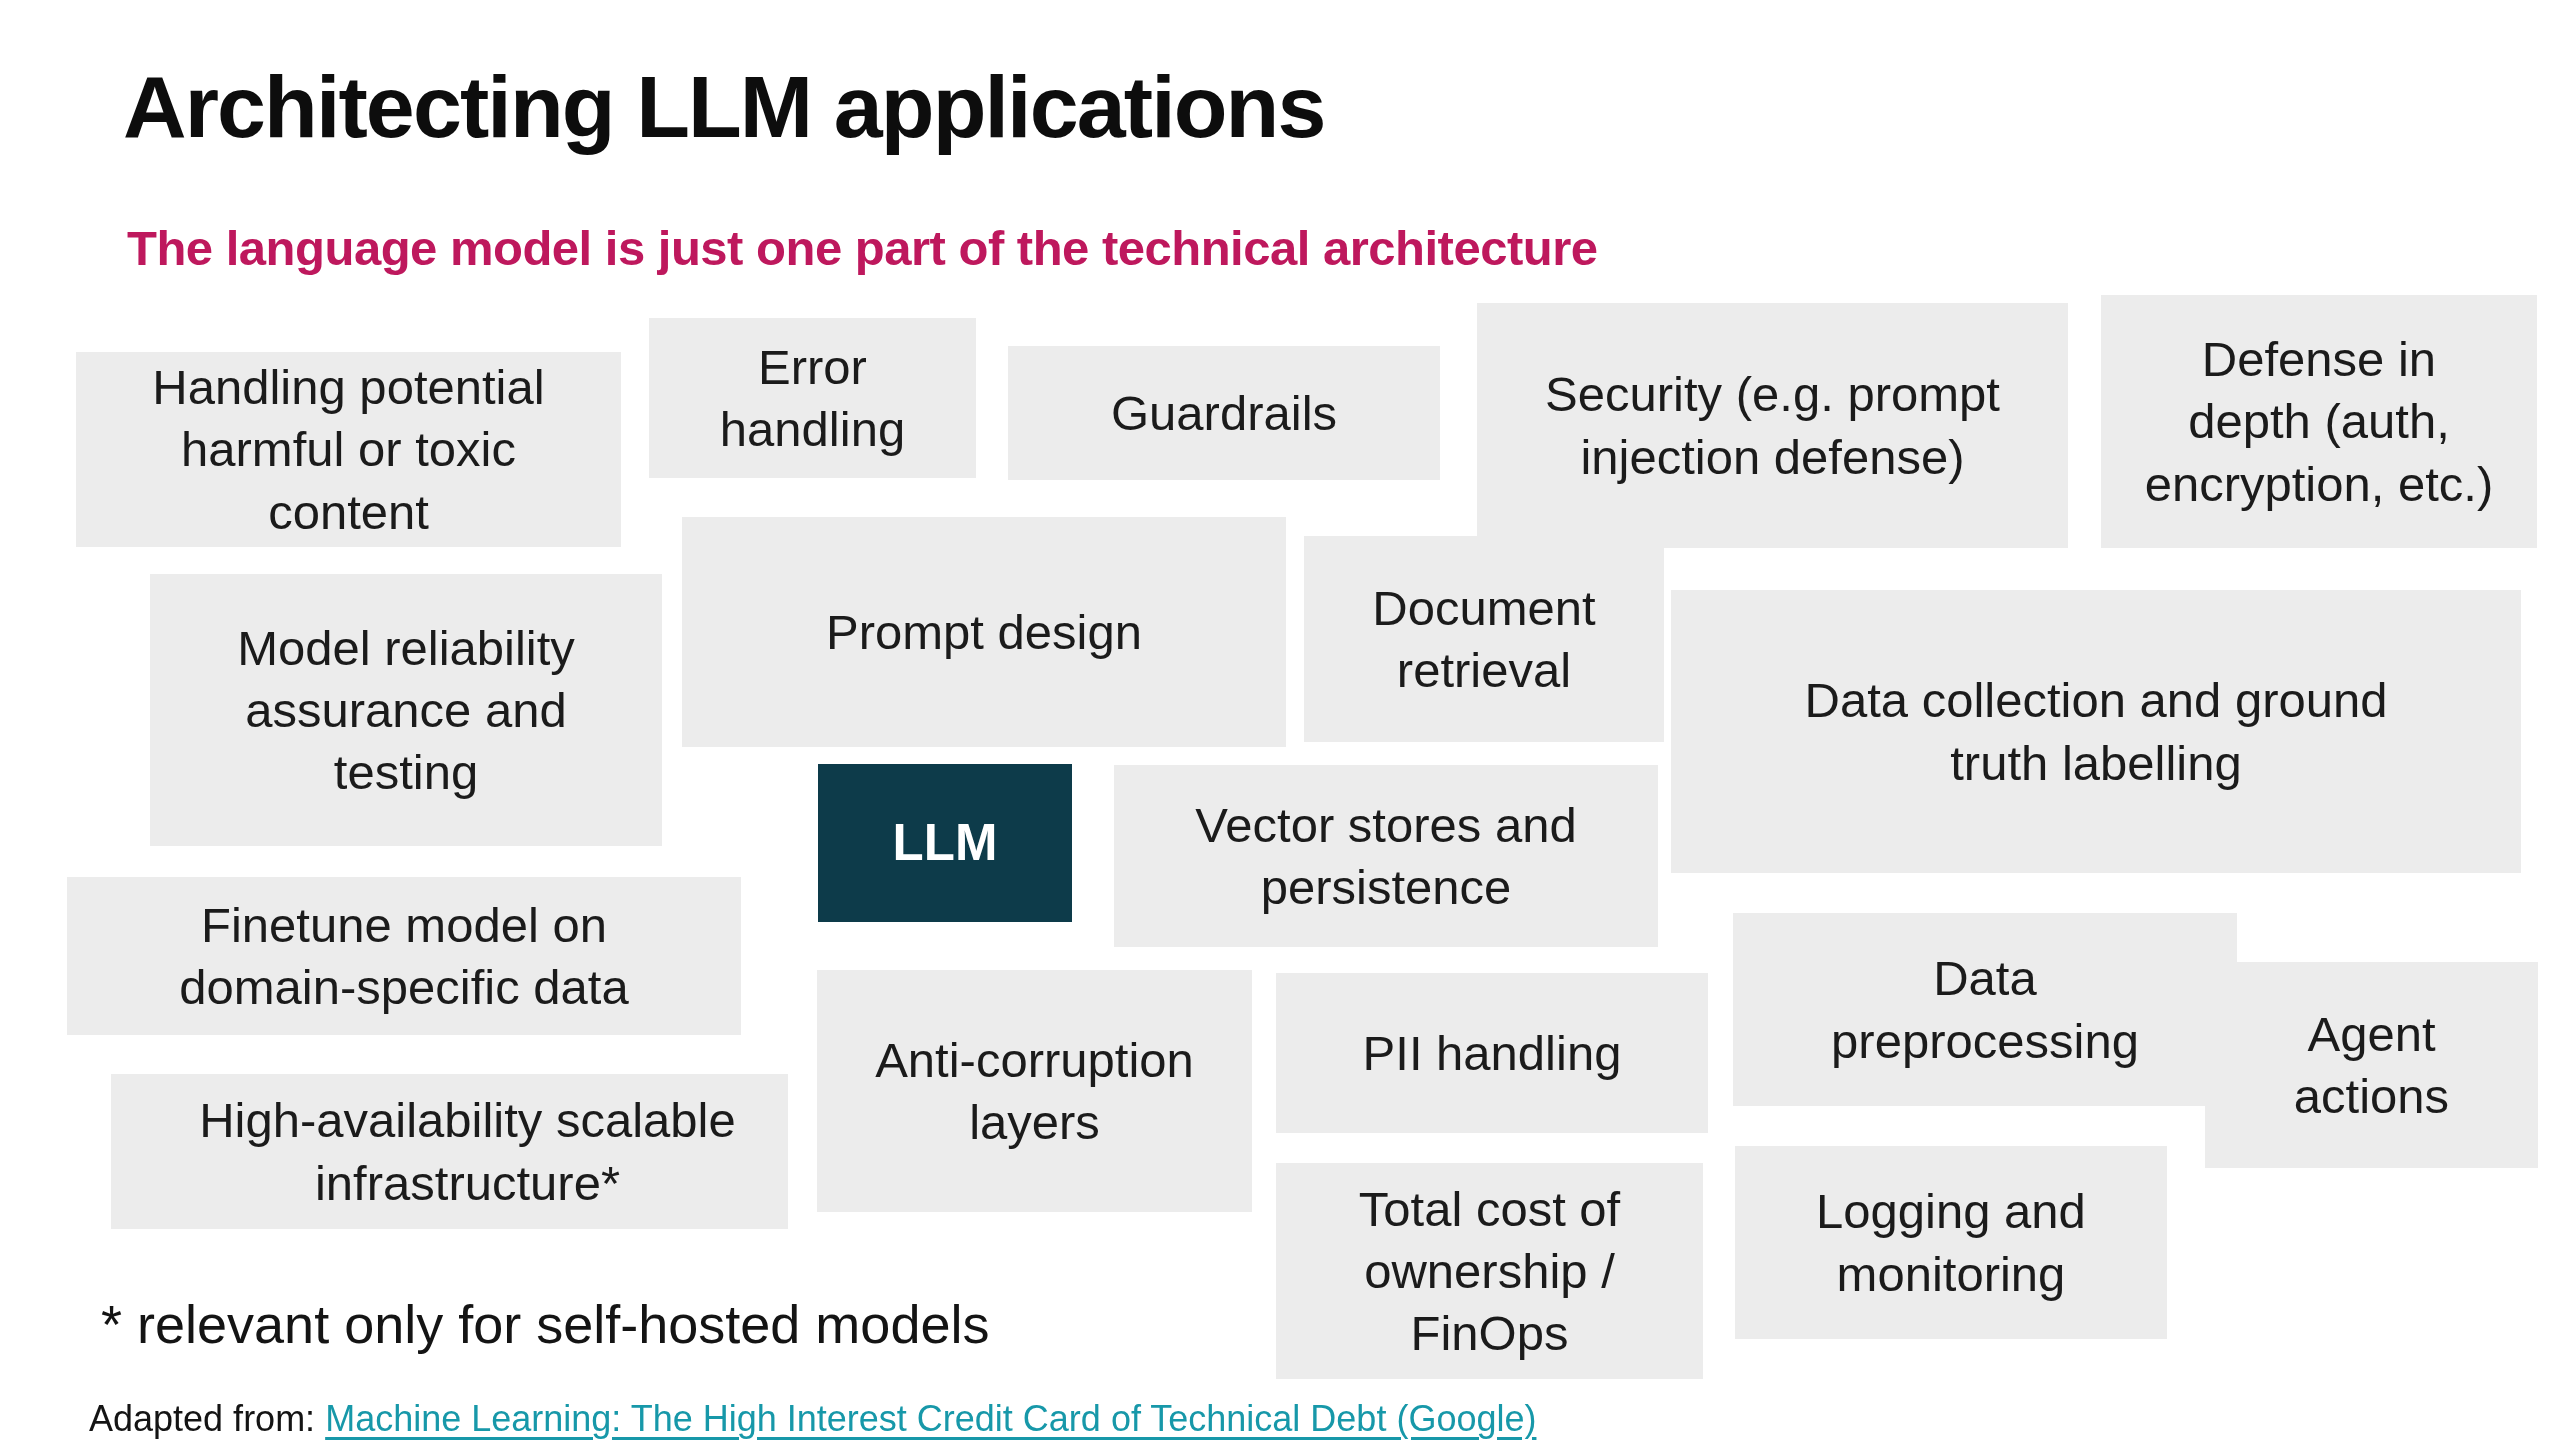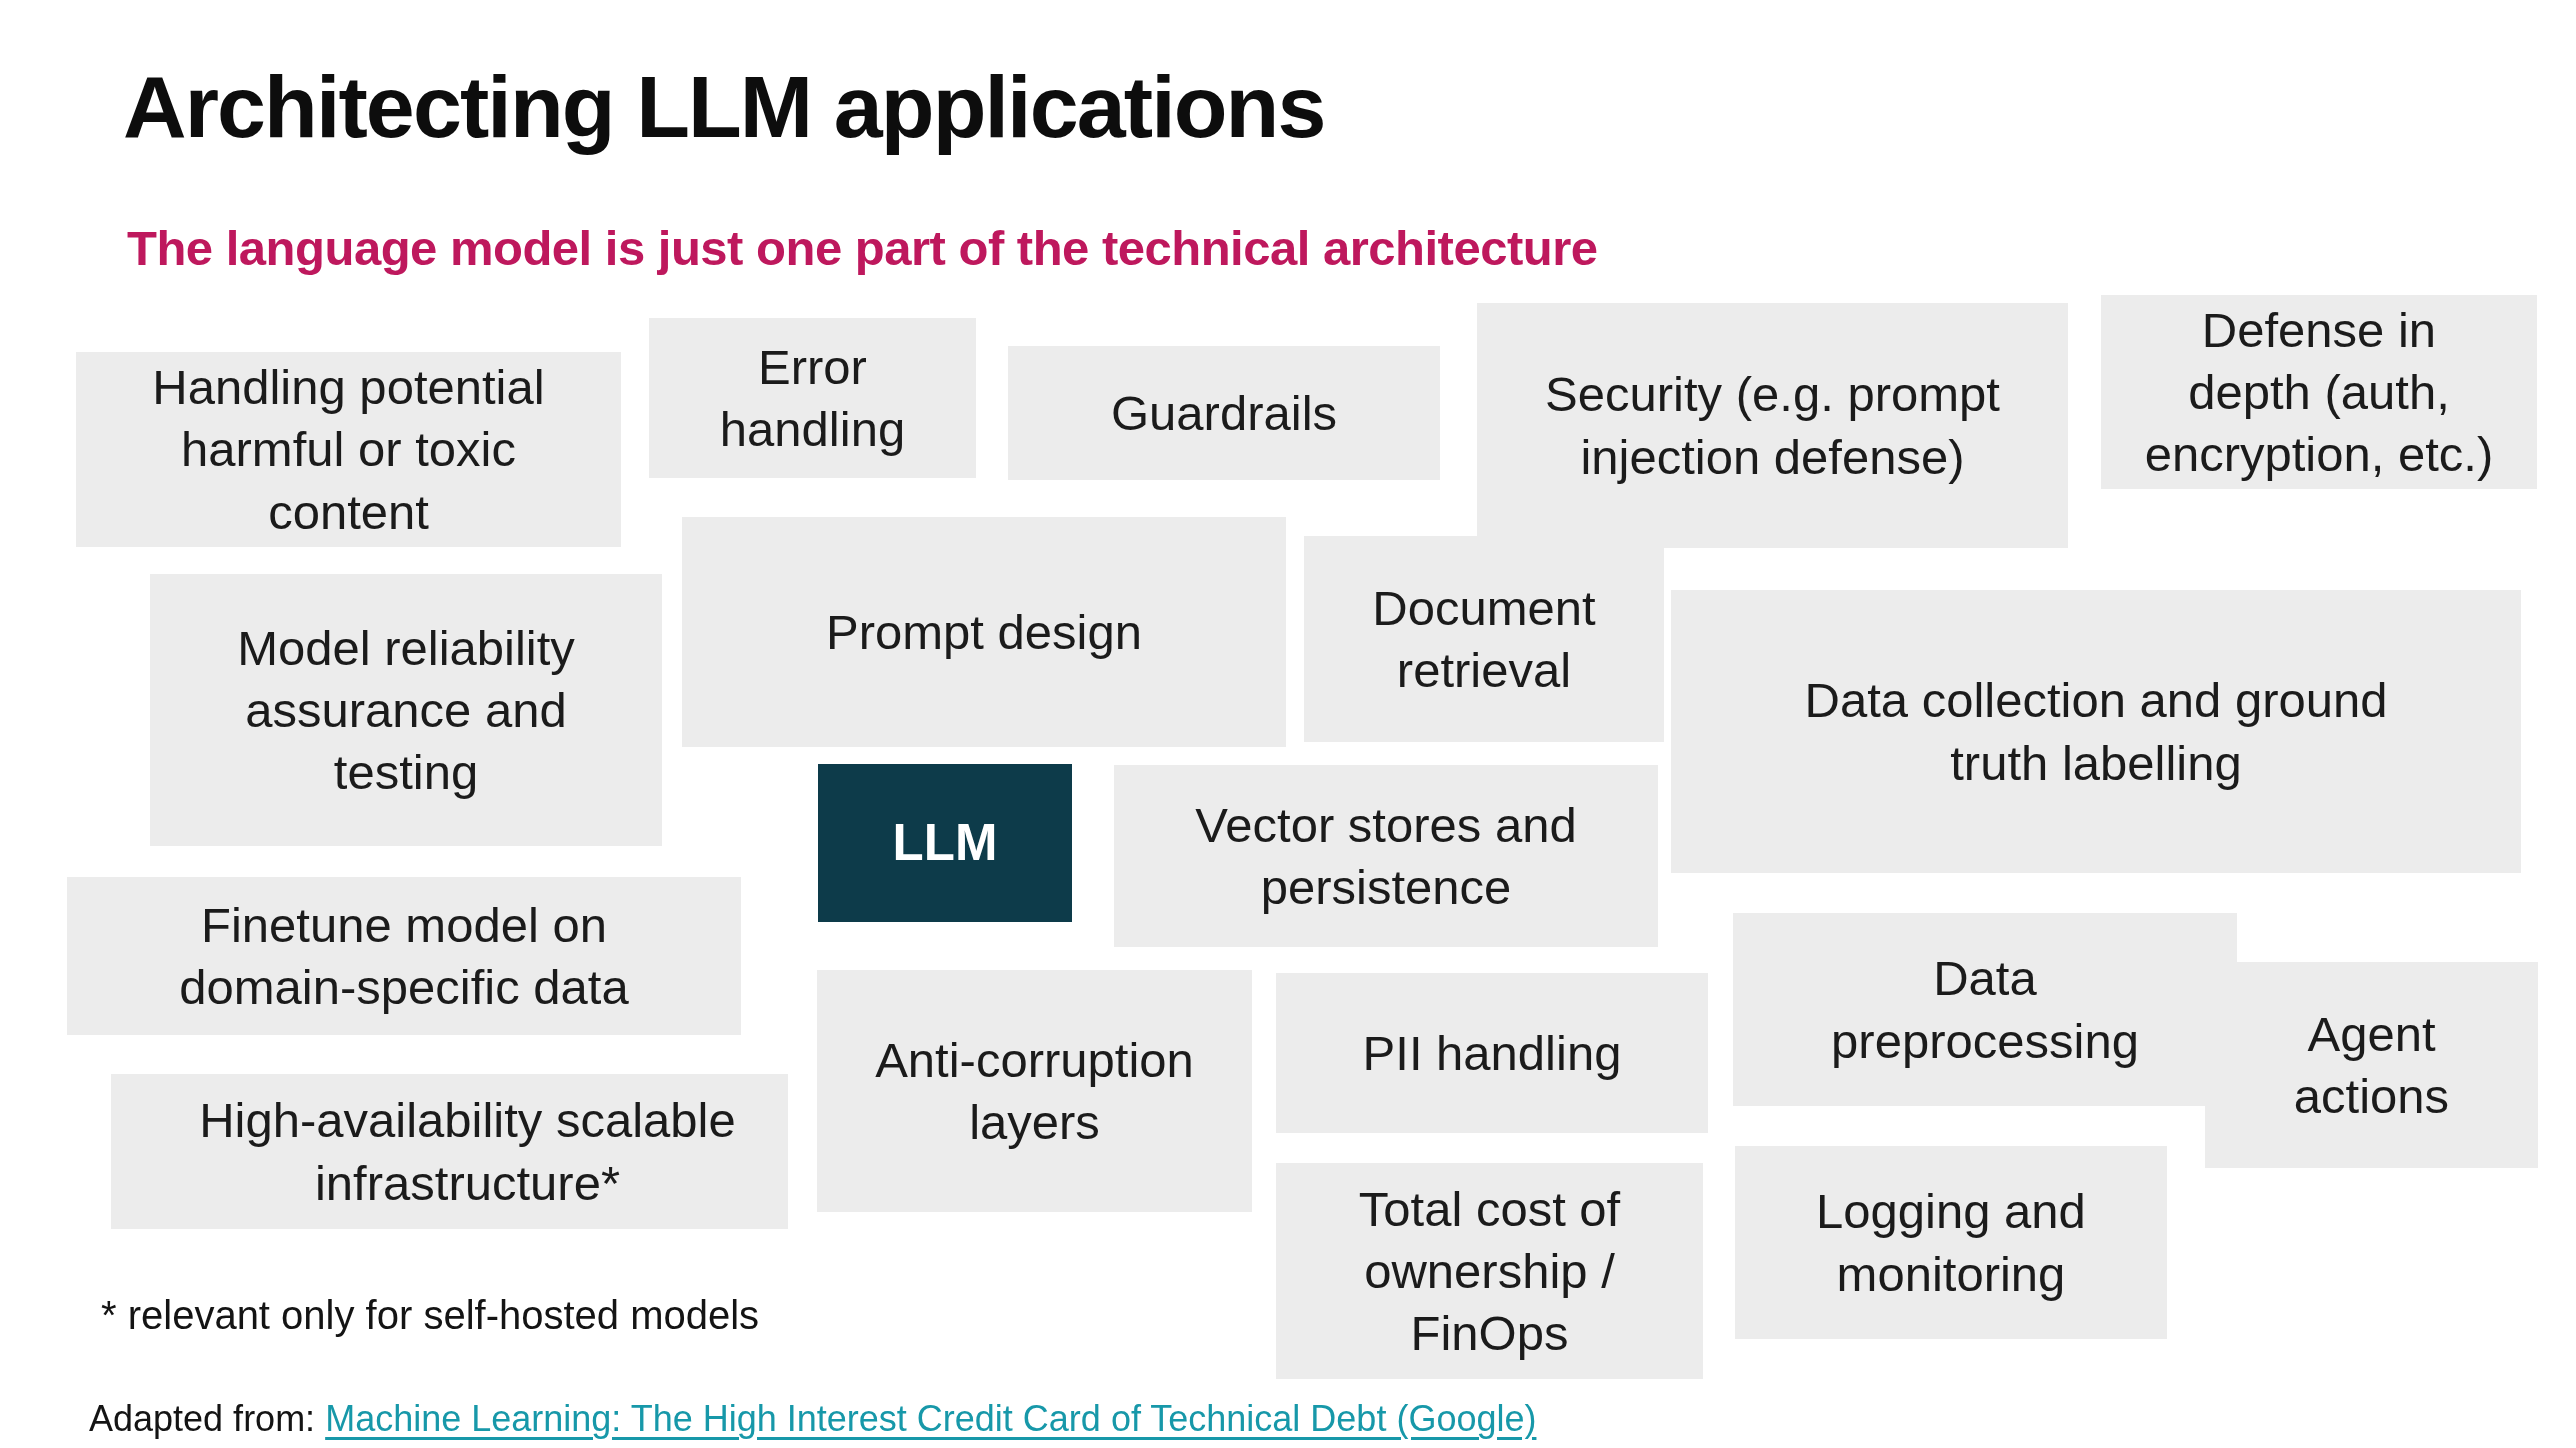--- a/index.html
+++ b/index.html
@@ -41,21 +41,21 @@
     background:var(--llm-bg);
     color:var(--llm-fg);
     font-size:51px;
     font-weight:bold;
   }
   
   #b-handling   { left:76px;   top:352px;  width:545px; height:195px; }
   #b-error      { left:649px;  top:318px;  width:327px; height:160px; }
   #b-guardrails { left:1008px; top:346px;  width:432px; height:134px; }
   #b-security   { left:1477px; top:303px;  width:591px; height:245px; }
-  #b-defense    { left:2101px; top:295px;  width:436px; height:194px; }
+  #b-defense    { left:2101px; top:295px;  width:436px; height:253px; }
   
   #b-model      { left:150px;  top:574px;  width:512px; height:272px; }
   #b-prompt     { left:682px;  top:517px;  width:604px; height:230px; }
   #b-docret     { left:1304px; top:536px;  width:360px; height:206px; }
   #b-datacol    { left:1671px; top:590px;  width:850px; height:283px; }
   
   #b-llm        { left:818px;  top:764px;  width:254px; height:158px; }
   #b-vector     { left:1114px; top:765px;  width:544px; height:182px; }
   #b-finetune   { left:67px;   top:877px;  width:674px; height:158px; }
   
@@ -63,21 +63,21 @@
   #b-pii        { left:1276px; top:973px; width:432px; height:160px;text-align:center; }
   #b-dataprep   { left:1733px; top:913px;  width:504px; height:193px; }
   #b-agent      { left:2205px; top:962px; width:333px; height:206px; }
   #b-ha         { left:111px;  top:1074px; width:677px; height:155px;padding-left:36px; }
   
   #b-tco        { left:1276px; top:1163px; width:427px; height:216px; }
   #b-logging    { left:1735px; top:1146px; width:432px; height:193px; }
 
   .footnote {
     position:absolute; left:101px; top:1293px;
-    font-size:40px; color:#141414; white-space:nowrap;
+    font-size:54px; color:#141414; white-space:nowrap;
   }
   .attribution {
     position:absolute; left:89px; top:1398px;
     font-size:36px; color:#141414; white-space:nowrap;
   }
   .attribution a {
     color:var(--link);
     text-decoration:underline;
     text-underline-offset:5.6px;
     text-decoration-thickness:2.8px;

